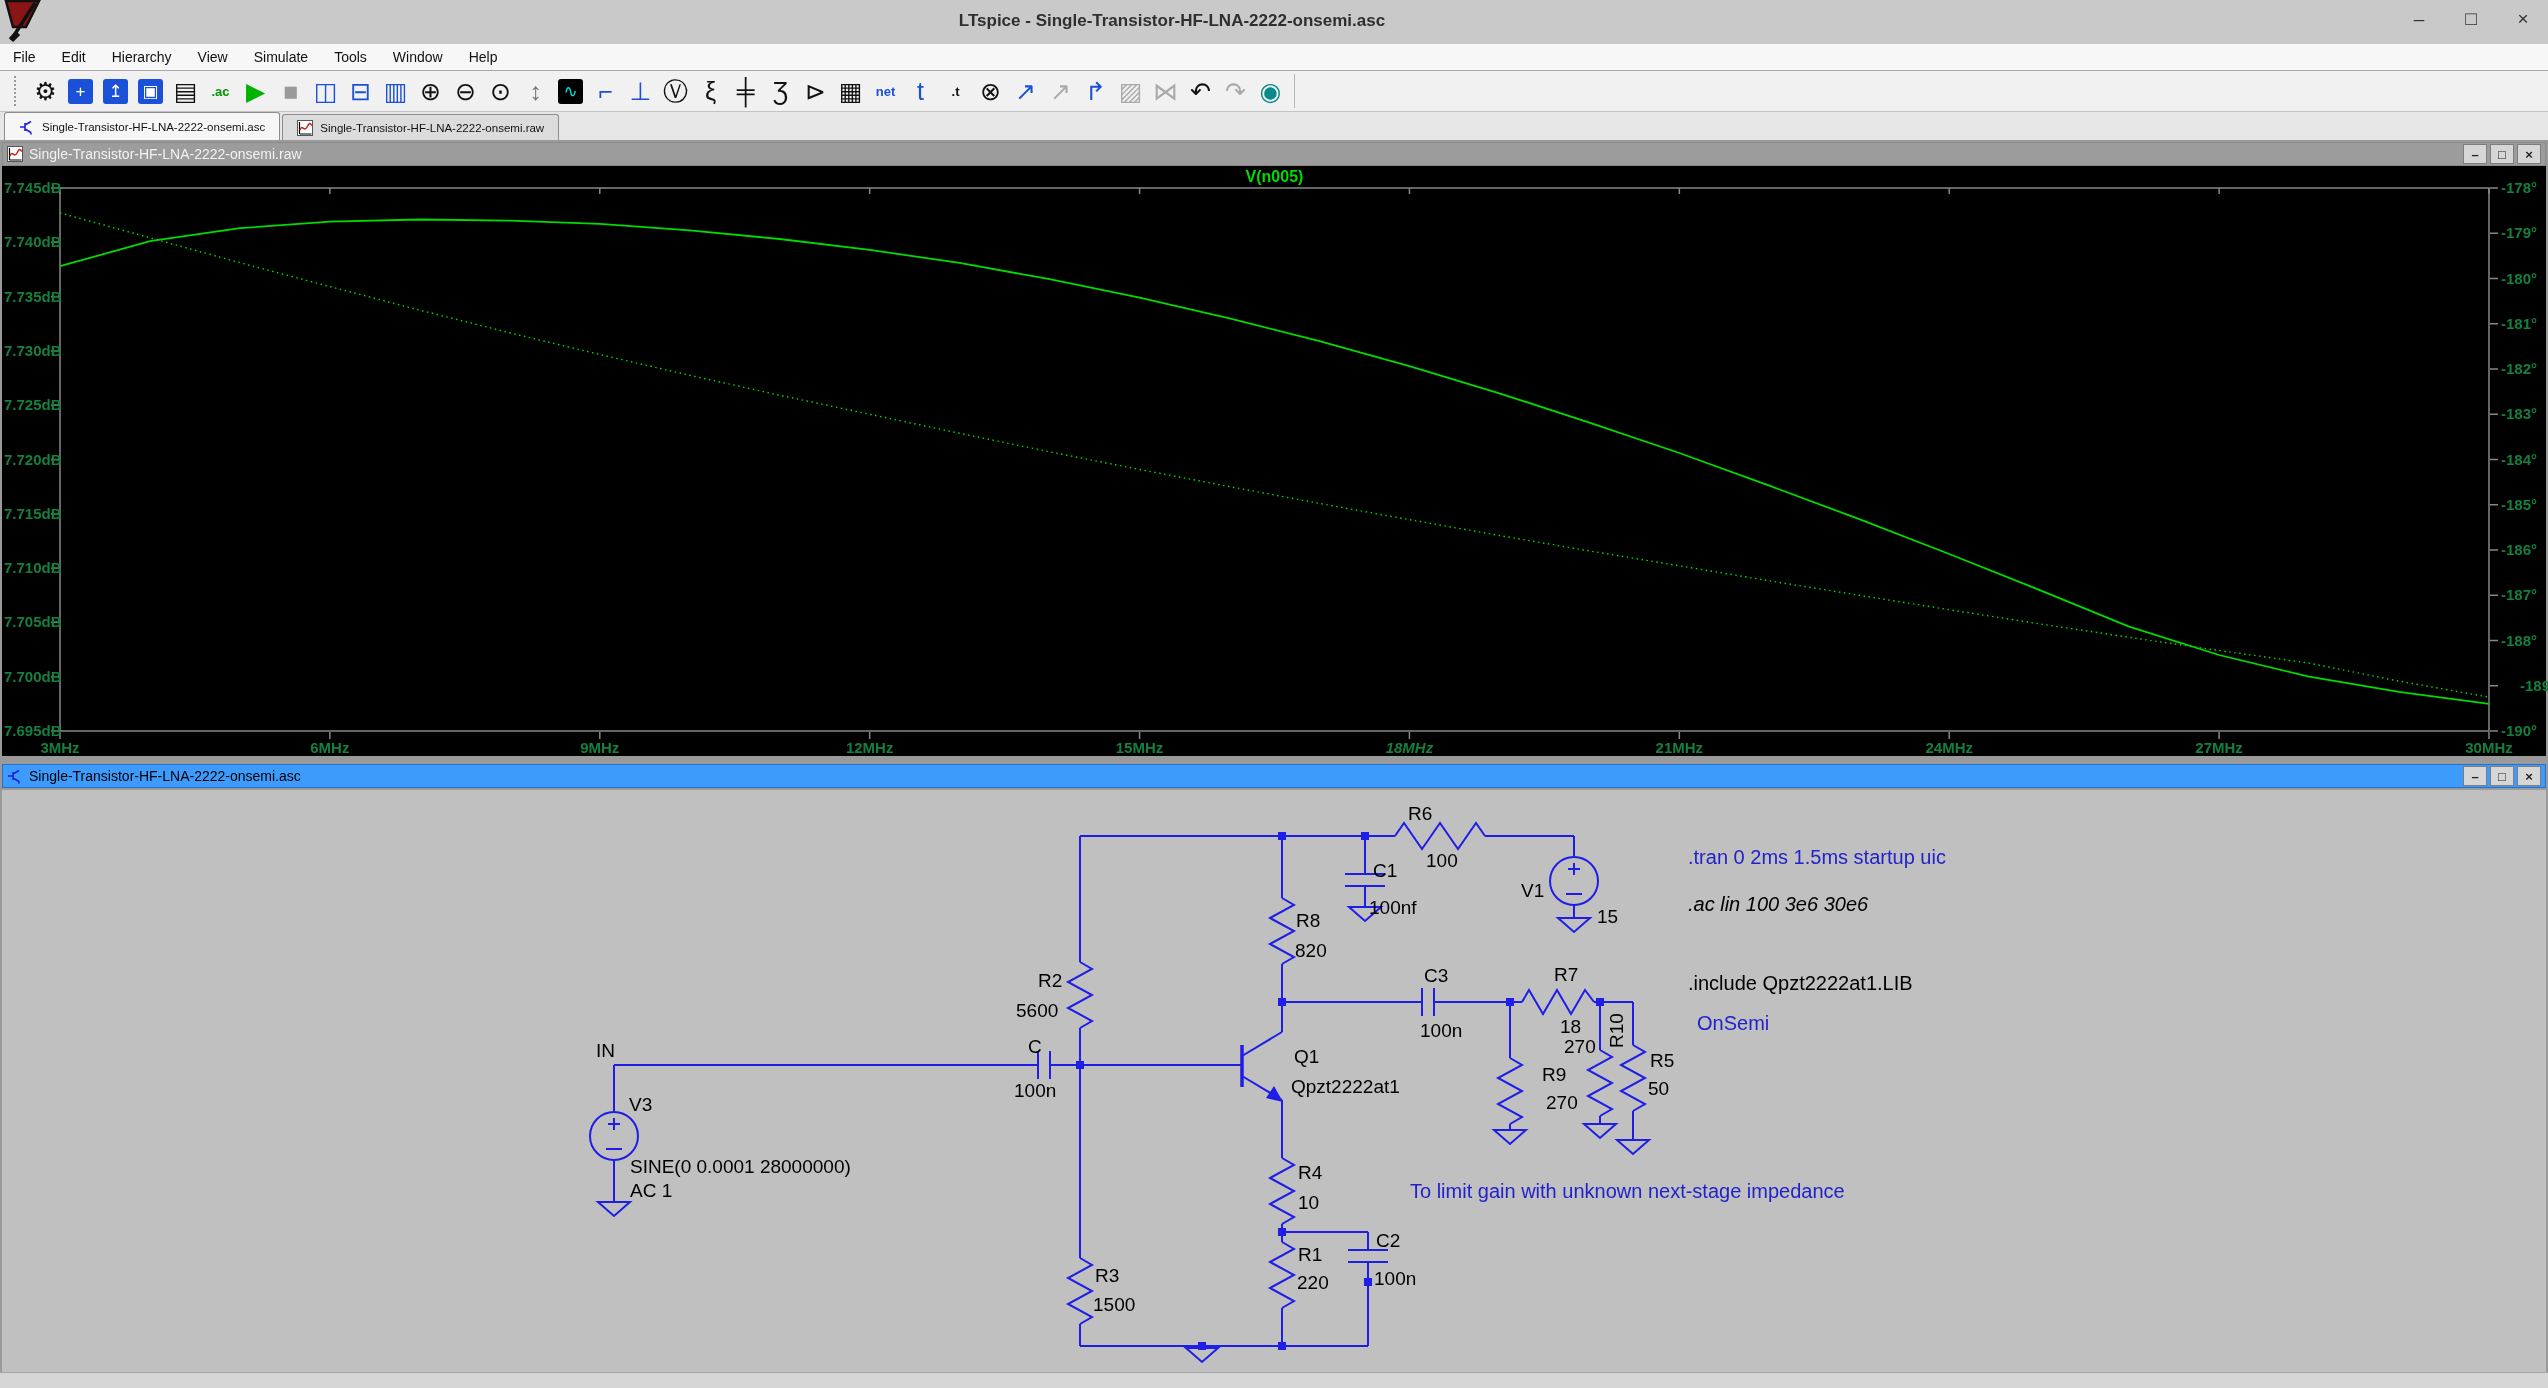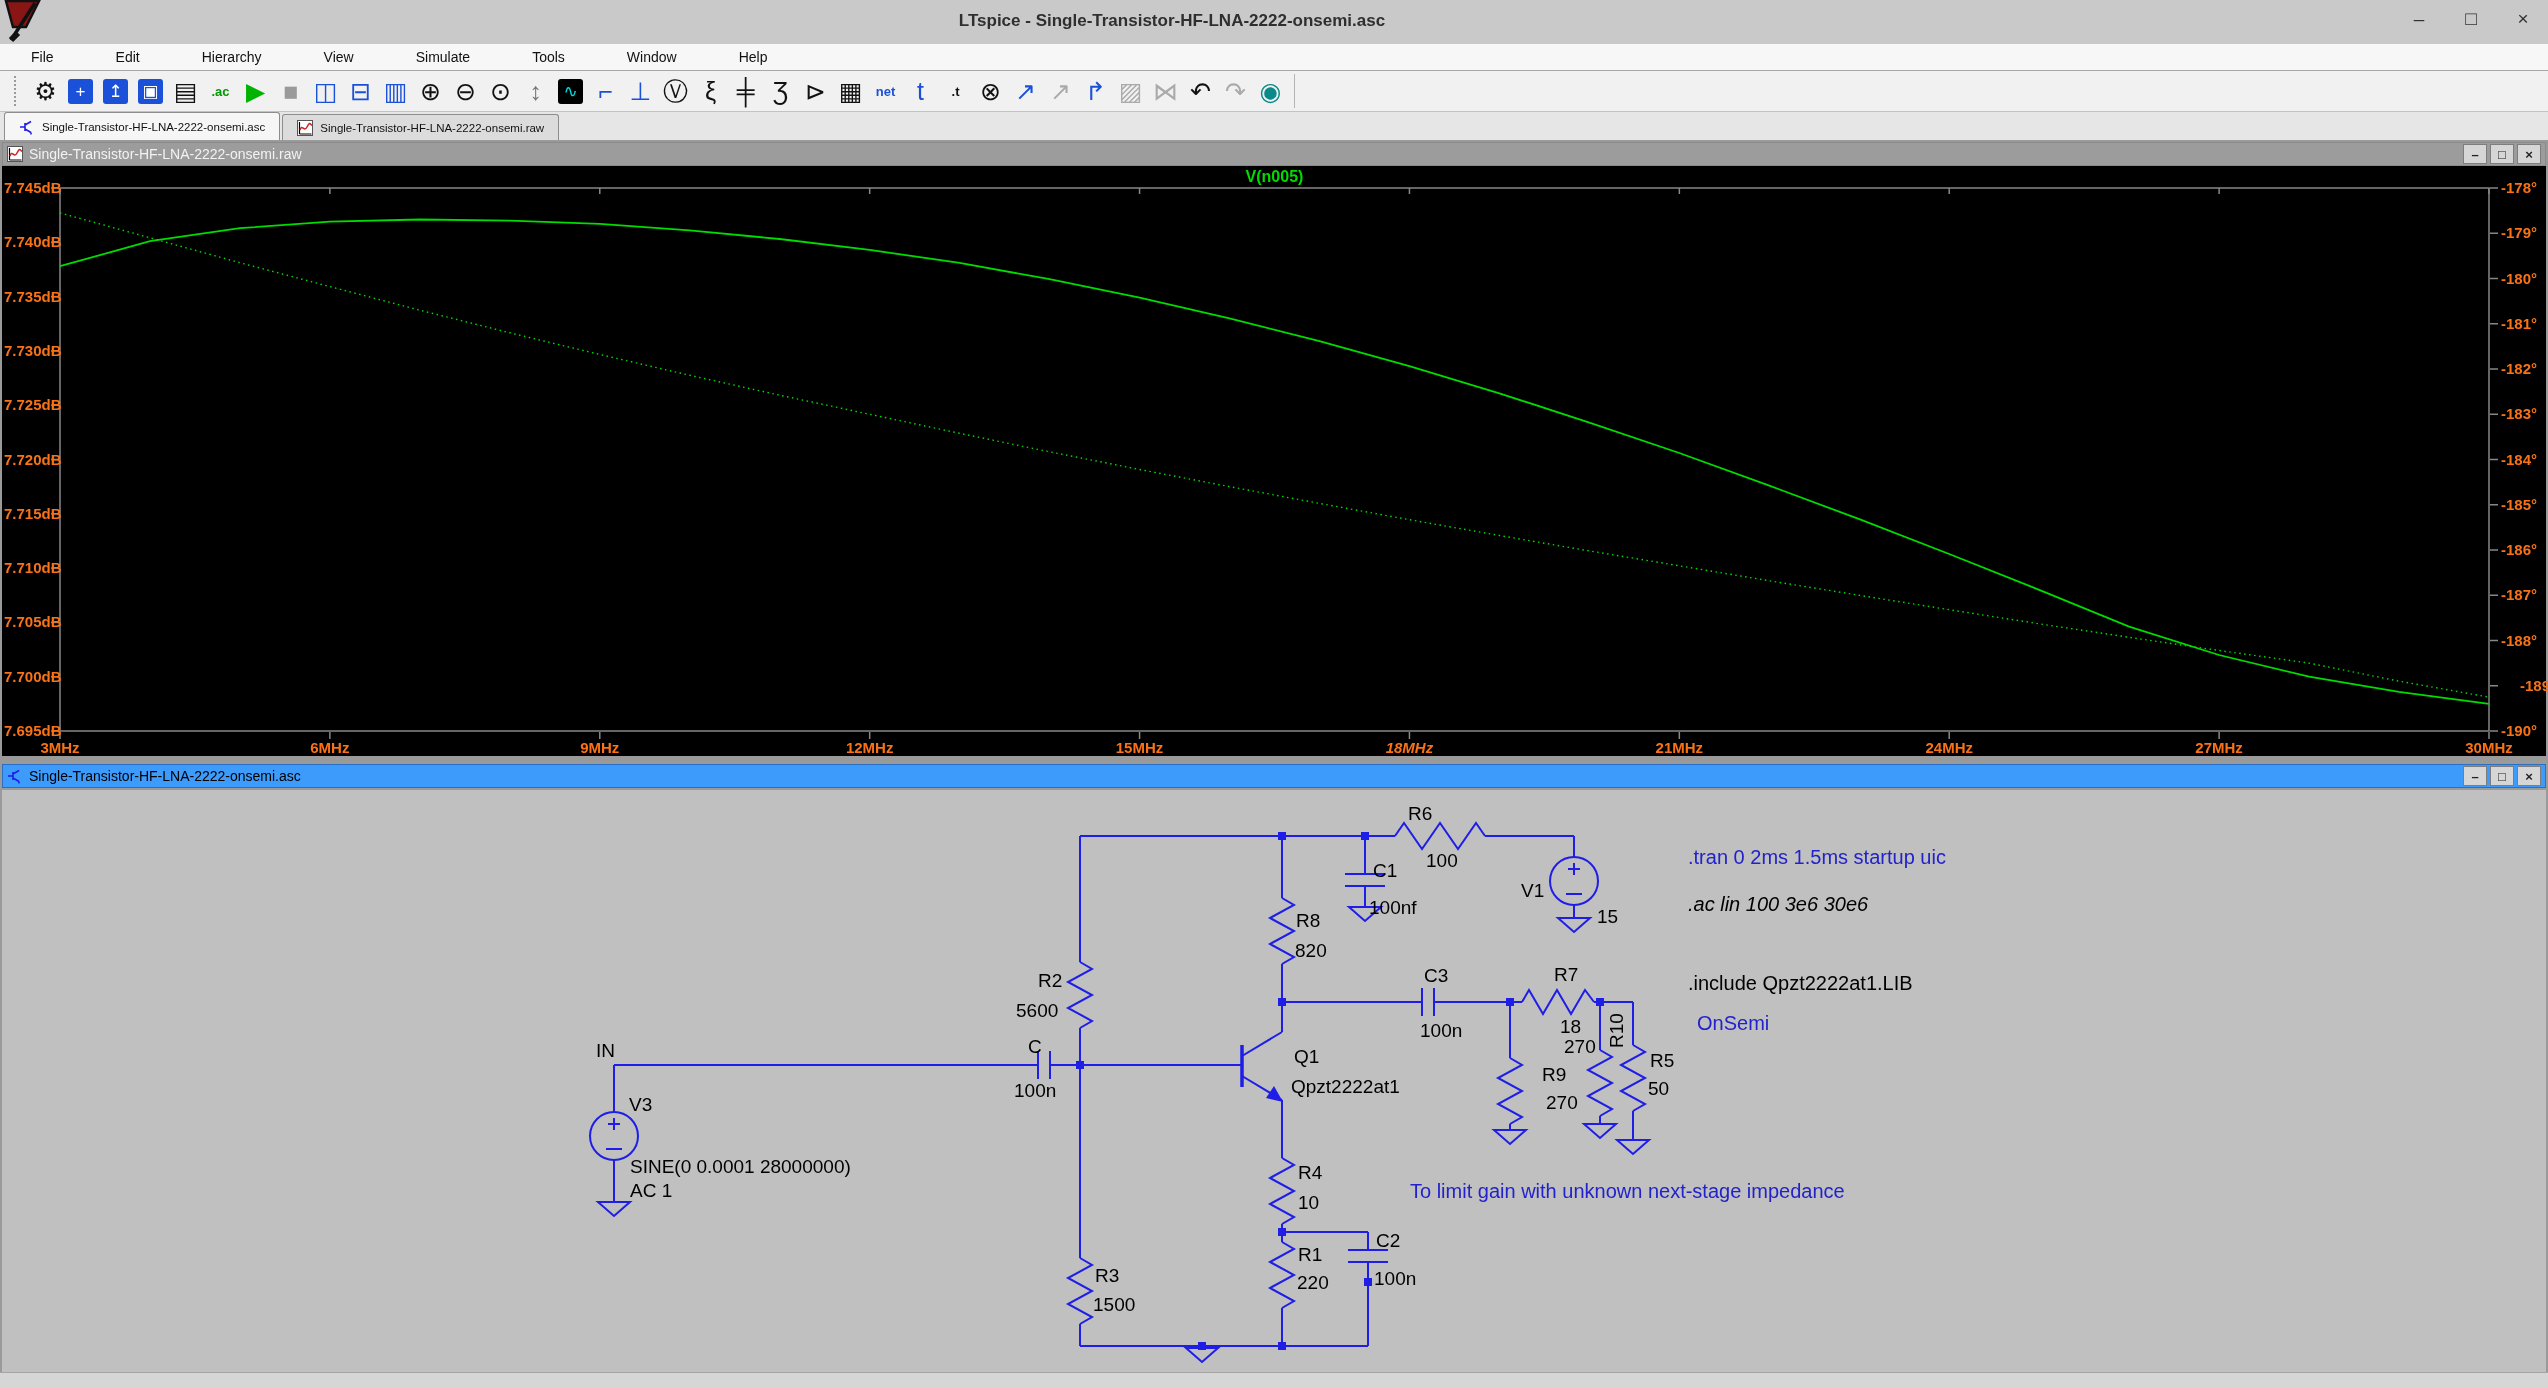--- a/index.html
+++ b/index.html
@@ -11,21 +11,21 @@
   #logo{position:absolute;left:4px;top:0;width:40px;height:44px;}
   #title-text{position:absolute;left:0;top:11px;width:2344px;text-align:center;
               font-size:17px;font-weight:bold;color:#2f2f2f;}
   #main-controls{position:absolute;right:12px;top:6px;display:flex;gap:26px;}
   #main-controls .mdi-btn{background:none;border:none;width:26px;height:26px;font-size:19px;color:#333;
               display:inline-flex;align-items:center;justify-content:center;}
 
   
   #menubar{position:absolute;left:0;top:44px;width:2548px;height:26px;background:#f7f7f7;
            border-bottom:1px solid #a8a8a8;display:flex;align-items:center;}
-  .menu-item{padding:0 31px;font-size:14px;color:#111;line-height:26px;}
+  .menu-item{padding:0 13px;font-size:14px;color:#111;line-height:26px;}
 
   
   #toolbar{position:absolute;left:0;top:71px;width:2548px;height:41px;background:#f1f1f1;
            border-bottom:1px solid #c2c2c2;display:flex;align-items:center;padding-left:14px;box-sizing:border-box;}
   #toolbar-handle{width:4px;height:30px;margin-right:8px;border-left:2px dotted #9a9a9a;}
   .tool-btn{width:35px;height:34px;display:inline-flex;align-items:center;justify-content:center;}
   .glyph{font-size:25px;line-height:1;}
   .glyph.small{font-size:13px;font-weight:bold;}
   .glyph.chip{width:25px;height:25px;border-radius:3px;display:inline-flex;align-items:center;
               justify-content:center;font-size:17px;}
@@ -44,21 +44,21 @@
   
   #wave-titlebar{position:absolute;left:2px;top:142px;width:2544px;height:24px;background:#9c9c9c;
                  display:flex;align-items:center;border:1px solid #8a8a8a;box-sizing:border-box;}
   #wave-file-icon{display:inline-flex;margin:0 6px 0 4px;}
   #wave-title{font-size:14px;color:#f2f2f2;}
   .mdi-btns{margin-left:auto;display:flex;gap:3px;padding-right:4px;}
   .mdi-btns .mdi-btn{width:22px;height:18px;background:#d6d6d6;border:1px solid #7d7d7d;
                      font-size:13px;color:#222;display:inline-flex;align-items:center;justify-content:center;
                      font-weight:bold;}
   #wave-pane{position:absolute;left:2px;top:166px;width:2544px;height:590px;background:#000;}
-  .axis-label{position:absolute;font-weight:bold;font-size:15px;color:#f97316;white-space:nowrap;}
+  .axis-label{position:absolute;font-weight:bold;font-size:15px;color:#15803d;white-space:nowrap;}
   .axis-label.yl{left:2px;width:52px;text-align:right;}
   .axis-label.xb{width:68px;text-align:center;}
   #trace-title{position:absolute;left:58px;top:2px;width:2429px;text-align:center;
                font-weight:bold;font-size:16px;color:#00dc00;}
 
   
   #schem-titlebar{position:absolute;left:2px;top:764px;width:2544px;height:24px;background:#3d9bfc;
                   display:flex;align-items:center;border:1px solid #2a6fc4;box-sizing:border-box;}
   #schem-file-icon{display:inline-flex;margin:0 6px 0 4px;}
   #schem-title{font-size:14px;color:#000;}

